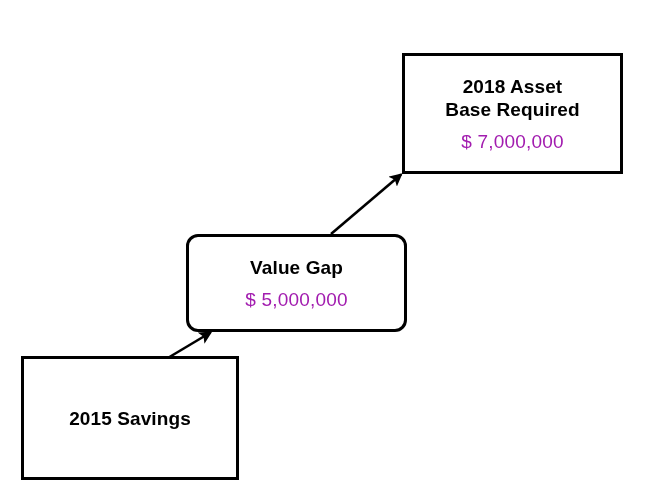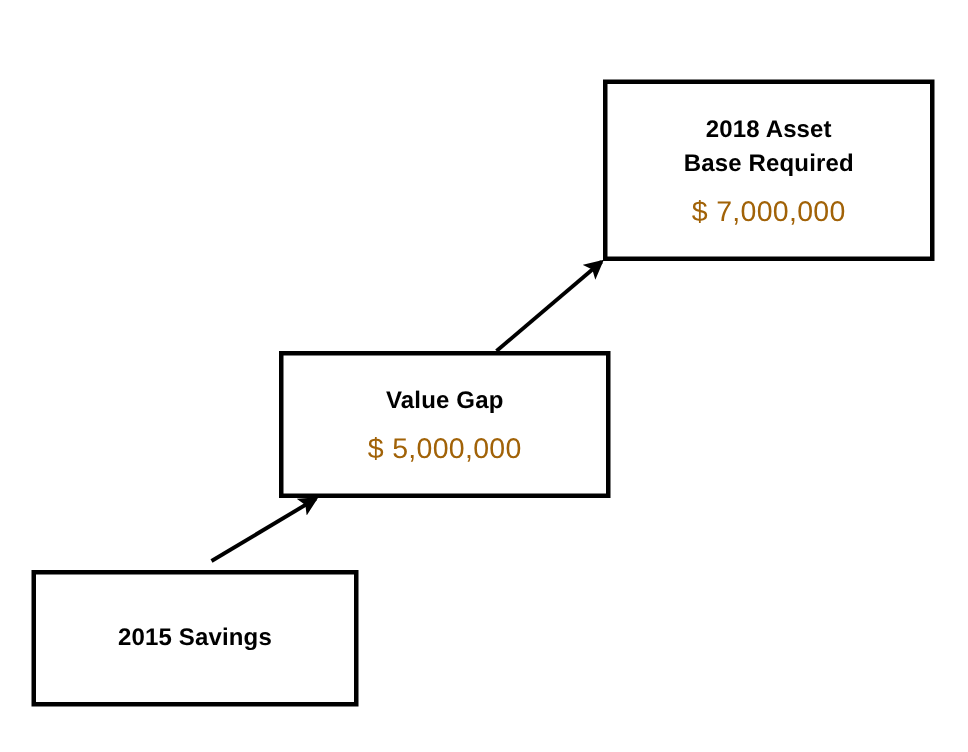--- a/index.html
+++ b/index.html
@@ -22,38 +22,38 @@
     background: #ffffff;
     border: 3px solid #000000;
     display: flex;
     flex-direction: column;
     align-items: center;
     justify-content: center;
     text-align: center;
   }
   .node-title {
     font-weight: bold;
-    font-size: 16px;
+    font-size: 19px;
     line-height: 23px;
     color: #000000;
     letter-spacing: 0.1px;
     white-space: pre-line;
   }
   .node-value {
     font-weight: normal;
     font-size: 19px;
     line-height: 23px;
-    color: #a16207;
+    color: #a21caf;
     margin-top: 9px;
     letter-spacing: 0.2px;
   }
 
   
-  #node-savings   { left: 21px;  top: 380px; width: 218px; height: 91px;  }
-  #node-valuegap  { left: 186px; top: 234px; width: 221px; height: 98px;  }
+  #node-savings   { left: 21px;  top: 356px; width: 218px; height: 124px;  }
+  #node-valuegap  { left: 186px; top: 234px; width: 221px; height: 98px; border-radius: 12px;  }
   #node-assetbase { left: 402px; top: 53px;  width: 221px; height: 121px; }
 
   #arrow-layer {
     position: absolute;
     left: 0;
     top: 0;
     width: 645px;
     height: 501px;
     pointer-events: none;
   }

